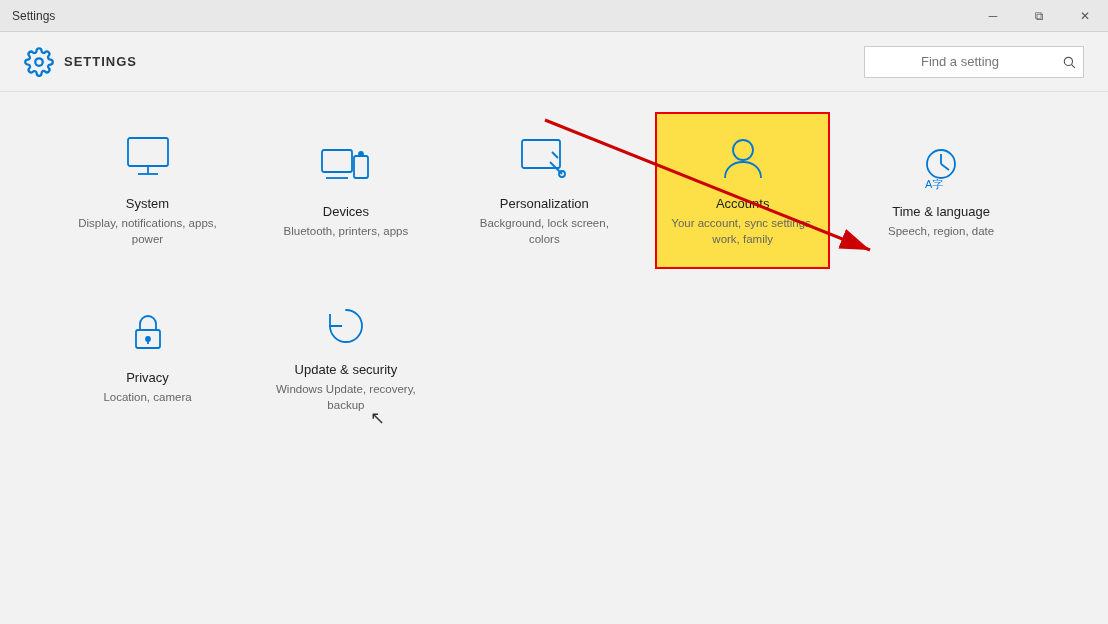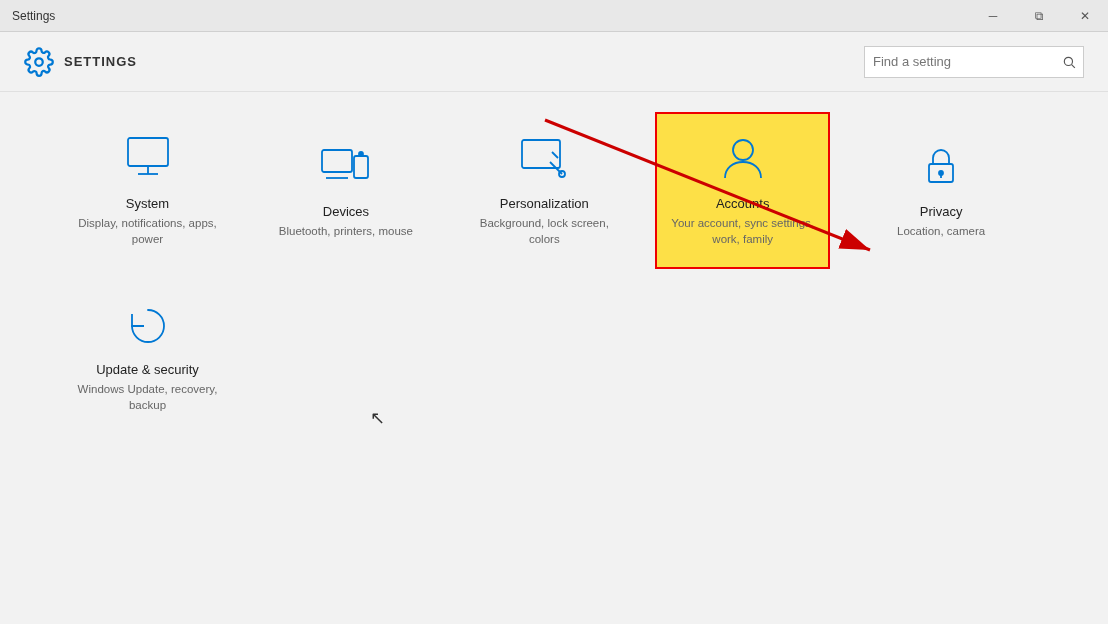--- a/index.html
+++ b/index.html
@@ -76,20 +76,21 @@
       height: 32px;
     }
     .search-input {
       border: none;
       outline: none;
       background: transparent;
       font-size: 13px;
       padding: 0 8px;
       width: 190px;
       color: #7f1d1d;
+      text-align: center;
     }
     .search-icon-btn {
       width: 30px;
       height: 100%;
       display: flex;
       align-items: center;
       justify-content: center;
       color: #555;
       cursor: pointer;
     }
@@ -209,39 +210,49 @@
     <div class="setting-desc">Display, notifications, apps, power</div>
   </div>
       <div class="setting-item">
     <div class="setting-icon"><svg width="52" height="48" viewBox="0 0 52 48" fill="none" stroke="#0078d4" stroke-width="1.8">
     <rect x="2" y="8" width="30" height="22" rx="2"></rect>
     <rect x="34" y="14" width="14" height="22" rx="2"></rect>
     <line x1="6" y1="36" x2="28" y2="36"></line>
     <circle cx="41" cy="12" r="2" fill="#0078d4"></circle>
   </svg></div>
     <div class="setting-name">Devices</div>
-    <div class="setting-desc">Bluetooth, printers, mouse</div>
+    <div class="setting-desc">Bluetooth, printers, apps</div>
   </div>
       <div class="setting-item">
     <div class="setting-icon"><svg width="52" height="48" viewBox="0 0 52 48" fill="none" stroke="#0078d4" stroke-width="1.8">
     <rect x="4" y="6" width="38" height="28" rx="2"></rect>
     <line x1="32" y1="28" x2="44" y2="40"></line>
     <circle cx="44" cy="40" r="3"></circle>
     <line x1="34" y1="18" x2="40" y2="24"></line>
   </svg></div>
     <div class="setting-name">Personalization</div>
     <div class="setting-desc">Background, lock screen, colors</div>
   </div>
       <div class="setting-item highlighted">
     <div class="setting-icon"><svg width="52" height="48" viewBox="0 0 52 48" fill="none" stroke="#0078d4" stroke-width="1.8">
     <circle cx="26" cy="16" r="10"></circle>
     <path d="M8 44c0-10 8-16 18-16s18 6 18 16"></path>
   </svg></div>
     <div class="setting-name">Accounts</div>
     <div class="setting-desc">Your account, sync settings, work, family</div>
+  </div>
+      <div class="setting-item">
+    <div class="setting-icon"><svg width="52" height="48" viewBox="0 0 52 48" fill="none" stroke="#0078d4" stroke-width="1.8">
+    <circle cx="26" cy="22" r="14"></circle>
+    <line x1="26" y1="12" x2="26" y2="22"></line>
+    <line x1="26" y1="22" x2="34" y2="28"></line>
+    <text x="10" y="46" font-size="11" fill="#0078d4" stroke="none" font-family="Arial">A字</text>
+  </svg></div>
+    <div class="setting-name">Time &amp; language</div>
+    <div class="setting-desc">Speech, region, date</div>
   </div>
       <div class="setting-item">
     <div class="setting-icon"><svg width="52" height="48" viewBox="0 0 52 48" fill="none" stroke="#0078d4" stroke-width="1.8">
     <rect x="14" y="22" width="24" height="18" rx="2"></rect>
     <path d="M18 22v-6a8 8 0 0 1 16 0v6"></path>
     <circle cx="26" cy="31" r="2" fill="#0078d4"></circle>
     <line x1="26" y1="33" x2="26" y2="36"></line>
   </svg></div>
     <div class="setting-name">Privacy</div>
     <div class="setting-desc">Location, camera</div>

